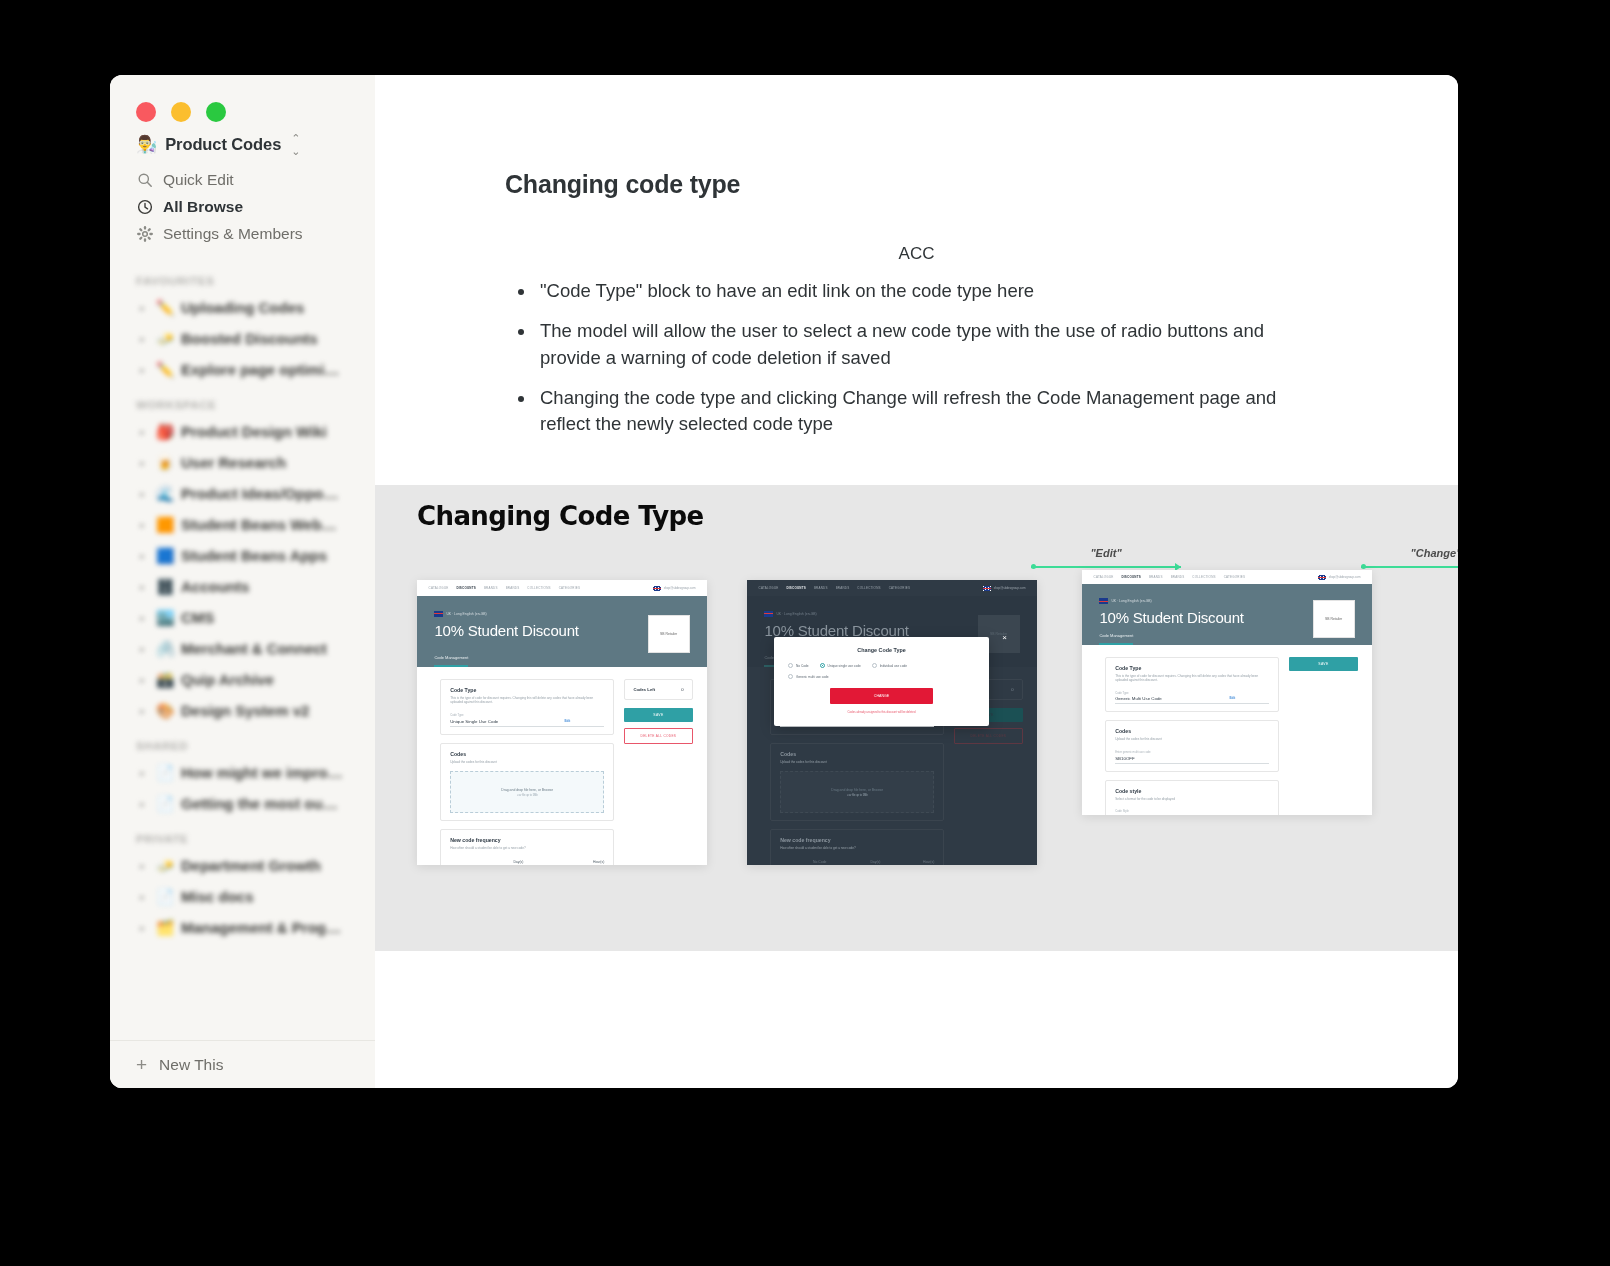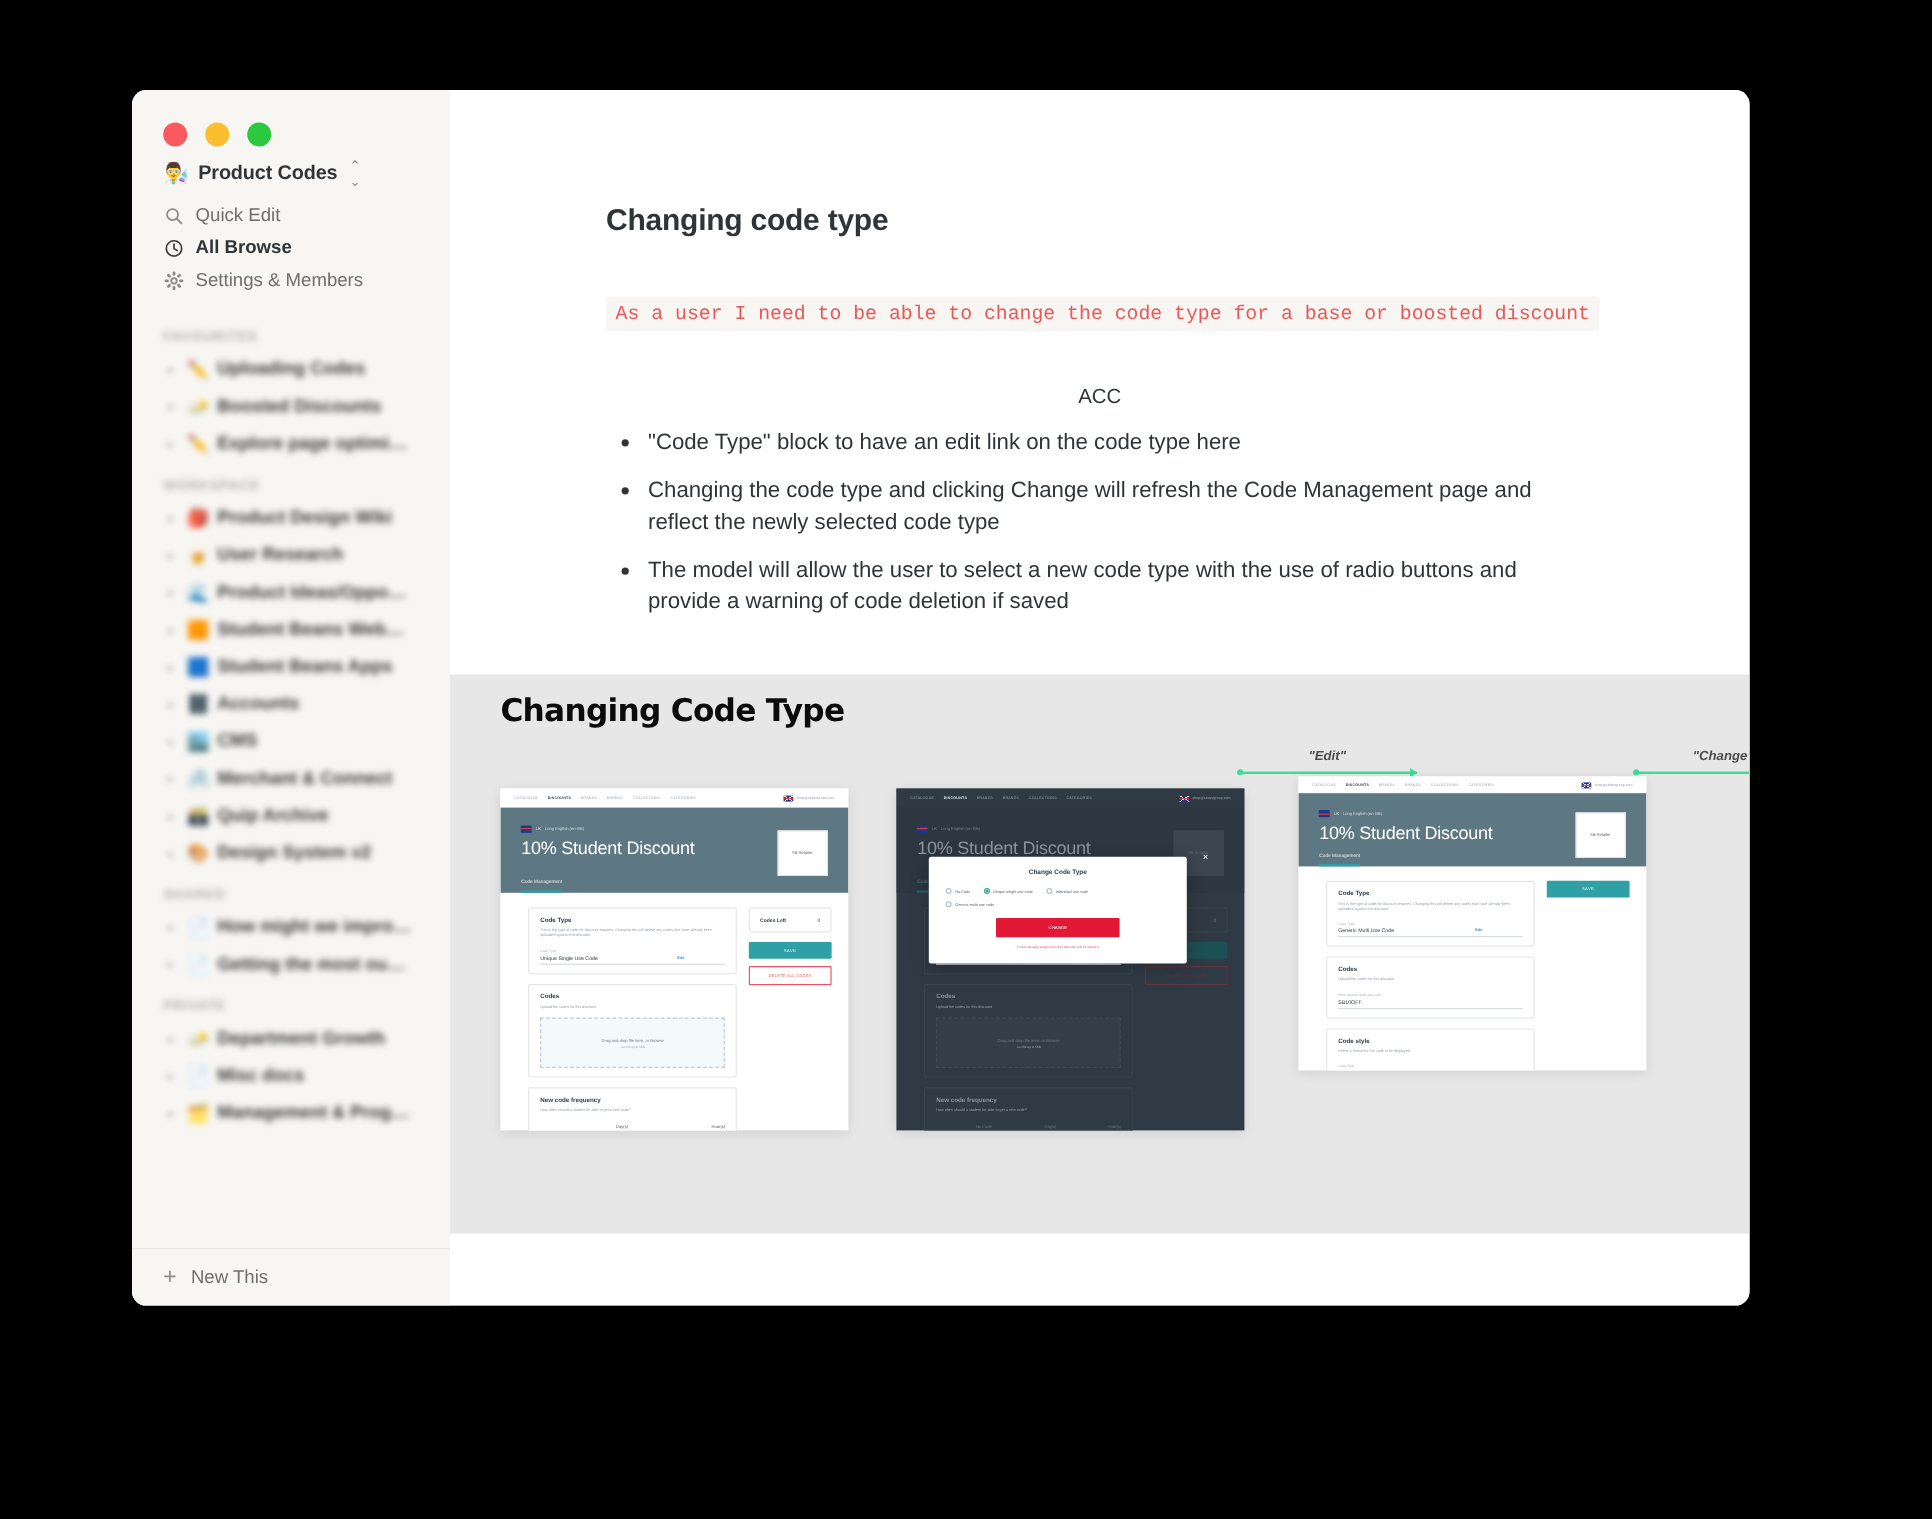--- a/index.html
+++ b/index.html
@@ -427,28 +427,27 @@
       <span class="plus-ic">+</span>
       <span>New This</span>
     </div>
   </aside>
 
   <main class="main">
     <div class="doc">
       <div class="doc-inner">
         <h1 class="doc-title">Changing code type</h1>
 
-        <div class="codeblock">As a user I need to be able to change the code type for a base or boosted discount</div>
 
         <div class="para">ACC</div>
 
         <ul class="bullets" id="bullets">
             <li><span>"Code Type" block to have an edit link on the </span><span class="inline">code type</span><span> here</span></li>
+            <li><span>The model will allow the user to select a new code type with the use of radio buttons and provide a warning of code deletion if saved</span></li>
             <li><span>Changing the code type and clicking </span><span class="inline">Change</span><span> will refresh the Code Management page and reflect the newly selected code type</span></li>
-            <li><span>The model will allow the user to select a new code type with the use of radio buttons and provide a warning of code deletion if saved</span></li>
           </ul>
       </div>
 
       <div class="figure">
         <div class="fig-title">Changing Code Type</div>
 
         <div class="annot" style="left:656px; top:62px; width:150px;">
           <span class="lbl">"Edit"</span>
           <div class="arrow-line">
             <span class="dot"></span>

